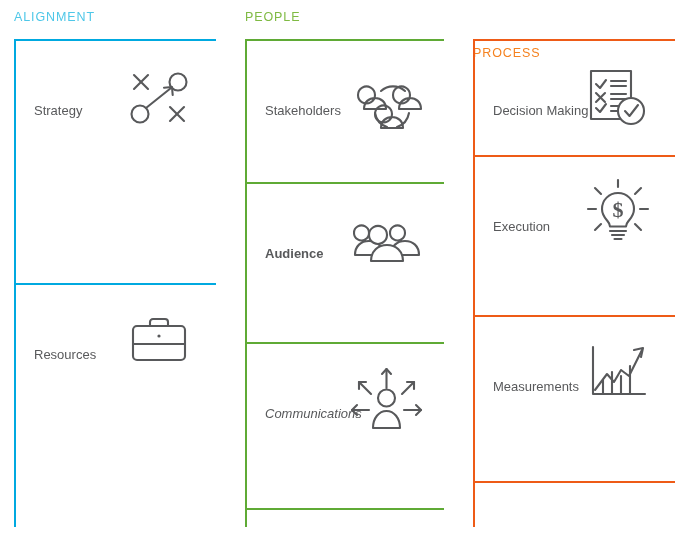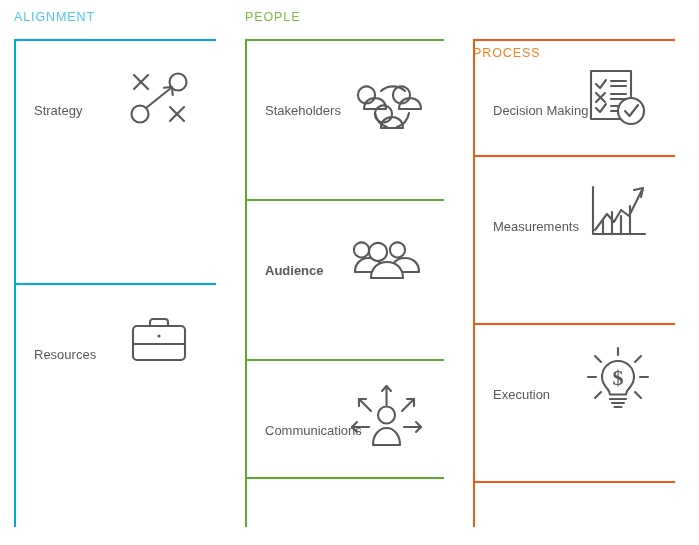--- a/index.html
+++ b/index.html
@@ -86,23 +86,23 @@
     display: flex;
     align-items: center;
     justify-content: center;
   }
   .card-icon svg { display: block; overflow: visible; }
 
   
   .col-alignment .card.c0 { height: 244px; }
   .col-alignment .card.c1 { height: 307px; }
 
-  .col-people .card.p0 { height: 160px; }
+  .col-people .card.p0 { height: 143px; }
   .col-people .card.p1 { height: 160px; font-weight: bold; }
-  .col-people .card.p2 { height: 120px; }
+  .col-people .card.p2 { height: 168px; font-style: italic; }
 
   .col-process .card.r0 { height: 116px; }
   .col-process .card.r1 { height: 160px; }
   .col-process .card.r2 { height: 168px; }
 </style>
 </head>
 <body>
 
 <div class="board">
 
@@ -210,51 +210,51 @@
             <line x1="26" y1="34" x2="41" y2="34"></line>
             <polyline points="11,43 15,47 21,39"></polyline>
             <line x1="26" y1="41" x2="41" y2="41"></line>
             <line x1="26" y1="46" x2="36" y2="46"></line>
             <circle cx="46" cy="46" r="13" fill="#ffffff"></circle>
             <polyline points="40,46 44.5,51 53,40"></polyline>
           </svg>
         </div>
       </div>
 
-      <div class="card r2">
-        <div class="card-title">Measurements</div>
-        <div class="card-icon">
-          <svg width="62" height="60" viewBox="0 0 62 60" fill="none" stroke="#58595b" stroke-width="2.1" stroke-linejoin="round" stroke-linecap="round">
-            <polyline points="6,3 6,50 58,50"></polyline>
-            <line x1="16" y1="50" x2="16" y2="36"></line>
-            <line x1="25" y1="50" x2="25" y2="28"></line>
-            <line x1="34" y1="50" x2="34" y2="32"></line>
-            <line x1="43" y1="50" x2="43" y2="22"></line>
-            <polyline points="8,46 20,30 27,38 34,26 42,32 55,6"></polyline>
-            <polyline points="47,6 56,4 54,13"></polyline>
-          </svg>
-        </div>
-      </div>
-
       <div class="card r1">
         <div class="card-title">Execution</div>
         <div class="card-icon">
           <svg width="70" height="70" viewBox="0 0 70 70" fill="none" stroke="#58595b" stroke-width="2.1" stroke-linejoin="round" stroke-linecap="round">
             <path d="M35 14 c-9 0-16 7-16 16 c0 6 3 9 5.5 12 c1.8 2.1 2.5 3.5 2.5 5.5 h16 c0-2 0.7-3.4 2.5-5.5 C48 39 51 36 51 30 c0-9-7-16-16-16z"></path>
             <line x1="27" y1="52" x2="43" y2="52"></line>
             <line x1="29" y1="56" x2="41" y2="56"></line>
             <line x1="31.5" y1="60" x2="38.5" y2="60"></line>
             <line x1="35" y1="8" x2="35" y2="1"></line>
             <line x1="13" y1="30" x2="5" y2="30"></line>
             <line x1="57" y1="30" x2="65" y2="30"></line>
             <line x1="18" y1="15" x2="12" y2="9"></line>
             <line x1="52" y1="15" x2="58" y2="9"></line>
             <line x1="18" y1="45" x2="12" y2="51"></line>
             <line x1="52" y1="45" x2="58" y2="51"></line>
             <text x="35" y="38" font-family="'Liberation Serif', serif" font-size="22" font-weight="bold" fill="#58595b" stroke="none" text-anchor="middle">$</text>
           </svg>
         </div>
       </div>
 
+      <div class="card r2">
+        <div class="card-title">Measurements</div>
+        <div class="card-icon">
+          <svg width="62" height="60" viewBox="0 0 62 60" fill="none" stroke="#58595b" stroke-width="2.1" stroke-linejoin="round" stroke-linecap="round">
+            <polyline points="6,3 6,50 58,50"></polyline>
+            <line x1="16" y1="50" x2="16" y2="36"></line>
+            <line x1="25" y1="50" x2="25" y2="28"></line>
+            <line x1="34" y1="50" x2="34" y2="32"></line>
+            <line x1="43" y1="50" x2="43" y2="22"></line>
+            <polyline points="8,46 20,30 27,38 34,26 42,32 55,6"></polyline>
+            <polyline points="47,6 56,4 54,13"></polyline>
+          </svg>
+        </div>
+      </div>
+
     </div>
   </div>
 
 </div>
 
 </body></html>

